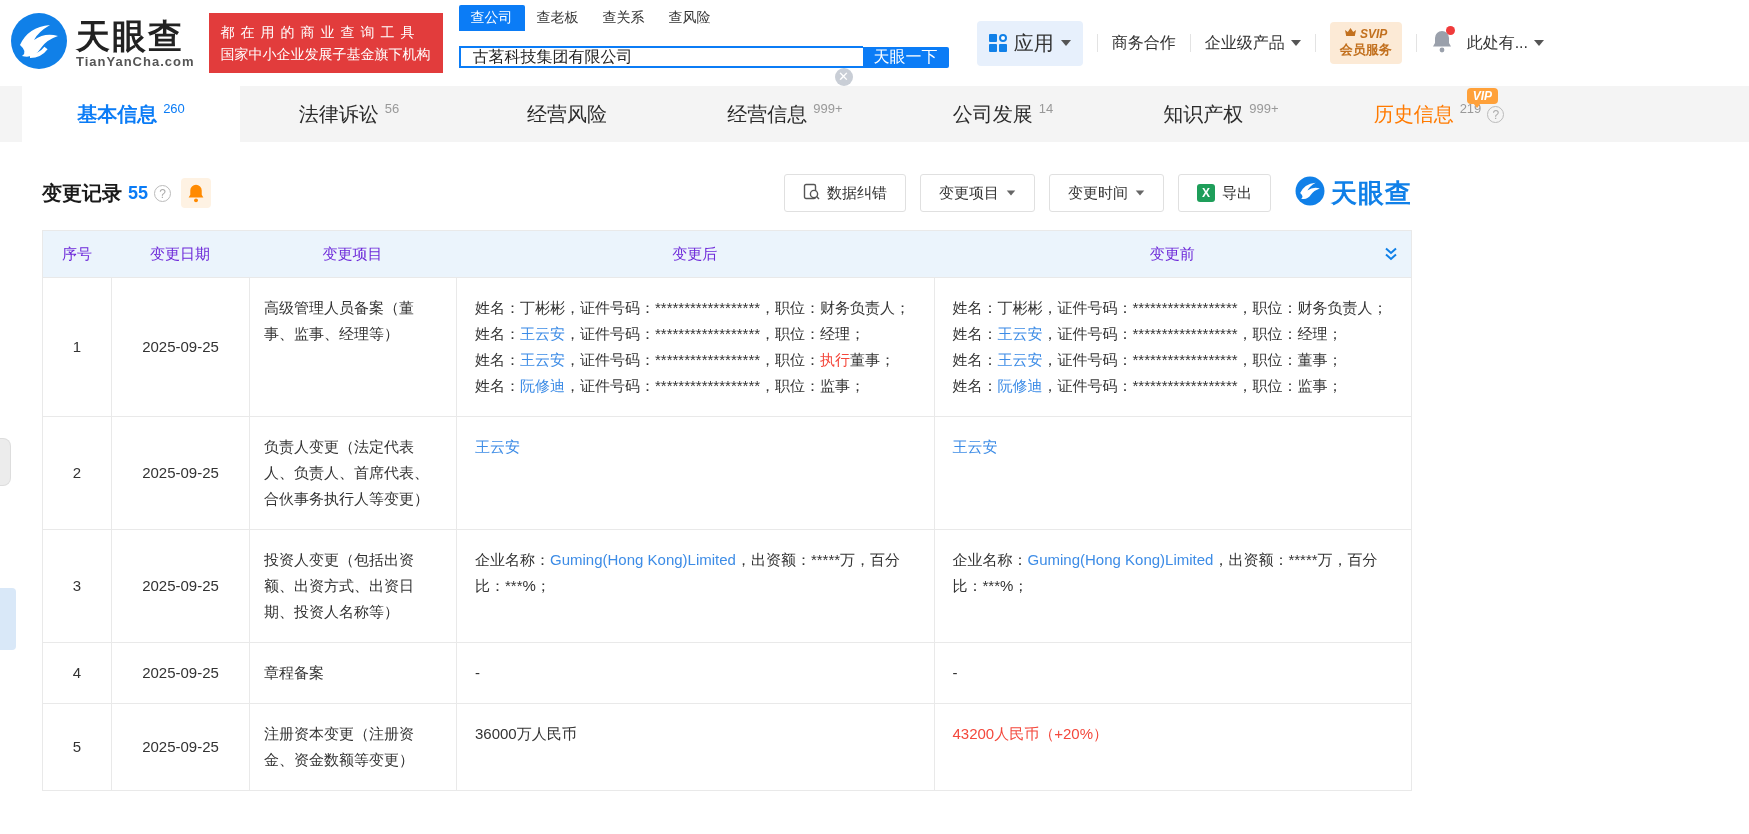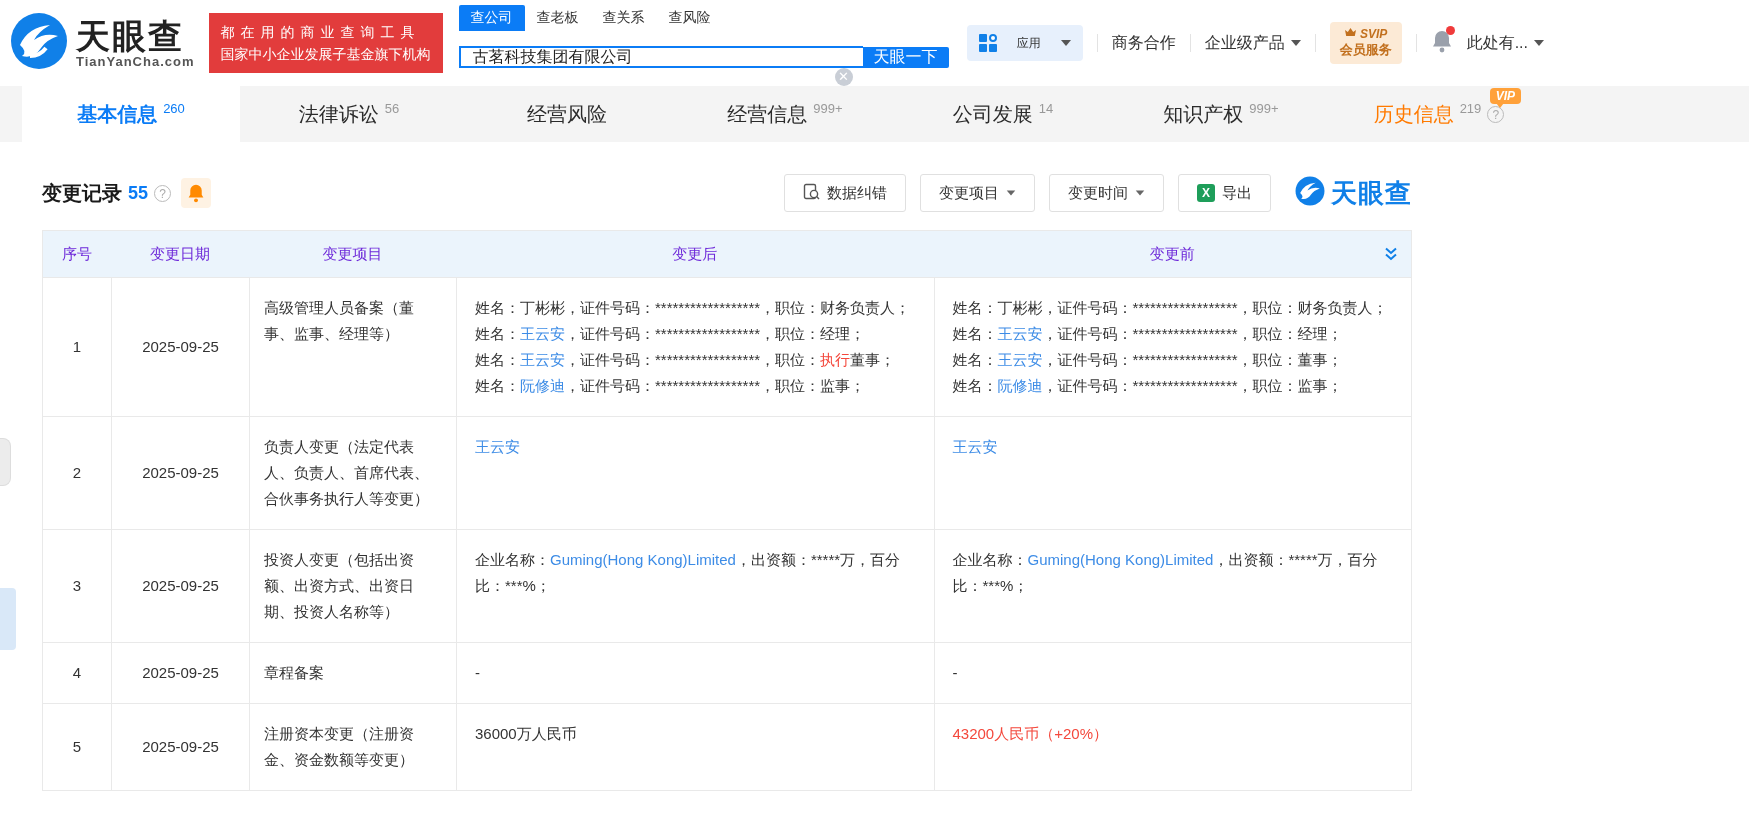--- a/index.html
+++ b/index.html
@@ -17,41 +17,41 @@
   .search-area { margin-left:16px; }
   .search-tabs { display:flex; align-items:flex-end; height:28px; }
   .stab { font-size:14px; color:#333; padding:4px 12px; cursor:pointer; }
   .stab.active { background:#0b7cf6; color:#fff; border-radius:2px 2px 0 0; }
   .search-row { display:flex; height:52px;align-items:center; }
   .search-input { width:404px; border:2px solid #0b7cf6; border-right:none; font-size:16px; padding:0 36px 0 12px; outline:none; color:#222; font-family:inherit; }
   .clear-btn { position:relative; width:0; }
   .clear-btn span { position:absolute; right:10px; top:11px; width:18px; height:18px; background:#c9ced6; border-radius:50%; color:#fff; font-size:13px; line-height:18px; text-align:center; cursor:pointer; }
   .search-btn { width:86px; background:#0b7cf6; color:#fff; border:none; font-size:16px; cursor:pointer; border-radius:0 2px 2px 0; font-family:inherit; }
   .topnav { margin-left:auto; display:flex; align-items:center; gap:14px; white-space:nowrap; }
-  .apps-pill { display:flex; align-items:center; gap:20px; background:#e7f0fc; border-radius:4px; padding:9px 12px; font-size:12px; cursor:pointer; }
+  .apps-pill { display:flex; align-items:center; gap:7px; background:#e7f0fc; border-radius:4px; padding:9px 12px; font-size:20px; cursor:pointer; }
   .grid-icon { width:18px; height:18px; display:grid; grid-template-columns:8px 8px; grid-template-rows:8px 8px; gap:2px; }
   .grid-icon i { background:#1080e8; border-radius:1px; }
   .grid-icon i.o { background:#fff; border:2px solid #1080e8; border-radius:50%; }
   .caret { width:0; height:0; border-left:5px solid transparent; border-right:5px solid transparent; border-top:6px solid #555; display:inline-block; }
   .nav-sep { width:1px; height:18px; background:#e3e3e3; }
   .nav-link { font-size:16px; color:#333; cursor:pointer; display:flex; align-items:center; gap:6px; }
   .svip-badge { background:#fcead6; border-radius:4px; padding:5px 10px; text-align:center; cursor:pointer; }
   .svip-badge .t { font-size:12px; font-weight:bold; color:#c2701e; font-style:italic; display:flex; align-items:center; gap:3px; justify-content:center; }
   .svip-badge .b { font-size:13px; font-weight:bold; color:#c2701e; }
   .bell-wrap { position:relative; cursor:pointer; }
   .bell-wrap .dot { position:absolute; top:-3px; right:-2px; width:9px; height:9px; background:#f03b3b; border-radius:50%; }
 
   
   .tabstrip { height:56px; background:#f4f4f4; display:flex; padding-left:22px; }
   .mtab { width:218px; display:flex; align-items:center; justify-content:center; gap:6px; font-size:20px; color:#2b2b2b; cursor:pointer; position:relative; }
   .mtab .cnt { font-size:13px; color:#999; margin-top:-12px; }
   .mtab.active { background:#fff; color:#0b7cf6; font-weight:bold; }
   .mtab.active .cnt { color:#0b7cf6; font-weight:normal; }
   .mtab.orange { color:#ff7a00; }
-  .vip-tag { position:absolute; top:2px; right:27px; background:#ffa13a; color:#fff; font-size:12px; font-weight:bold; font-style:italic; padding:1px 6px; border-radius:4px; }
+  .vip-tag { position:absolute; top:2px; right:50px; background:#ffa13a; color:#fff; font-size:12px; font-weight:bold; font-style:italic; padding:1px 6px; border-radius:4px; }
   .vip-tag:after { content:""; position:absolute; left:6px; bottom:-4px; border-left:4px solid transparent; border-right:4px solid transparent; border-top:5px solid #ffa13a; }
   .help-icon { width:17px; height:17px; border:1px solid #bbb; color:#aaa; border-radius:50%; font-size:12px; line-height:16px; text-align:center; display:inline-block; font-weight:normal; }
 
   
   .content { margin:0 42px; width:1370px; }
   .section-head { margin-top:32px; display:flex; align-items:center; }
   .sec-title { font-size:20px; font-weight:bold; color:#1a1a1a; }
   .sec-count { font-size:18px; font-weight:bold; color:#0b7cf6; margin-left:6px; }
   .sec-help { margin-left:6px; }
   .sec-bell { margin-left:10px; width:30px; height:30px; background:#fef2e3; border-radius:4px; display:flex; align-items:center; justify-content:center; cursor:pointer; }

